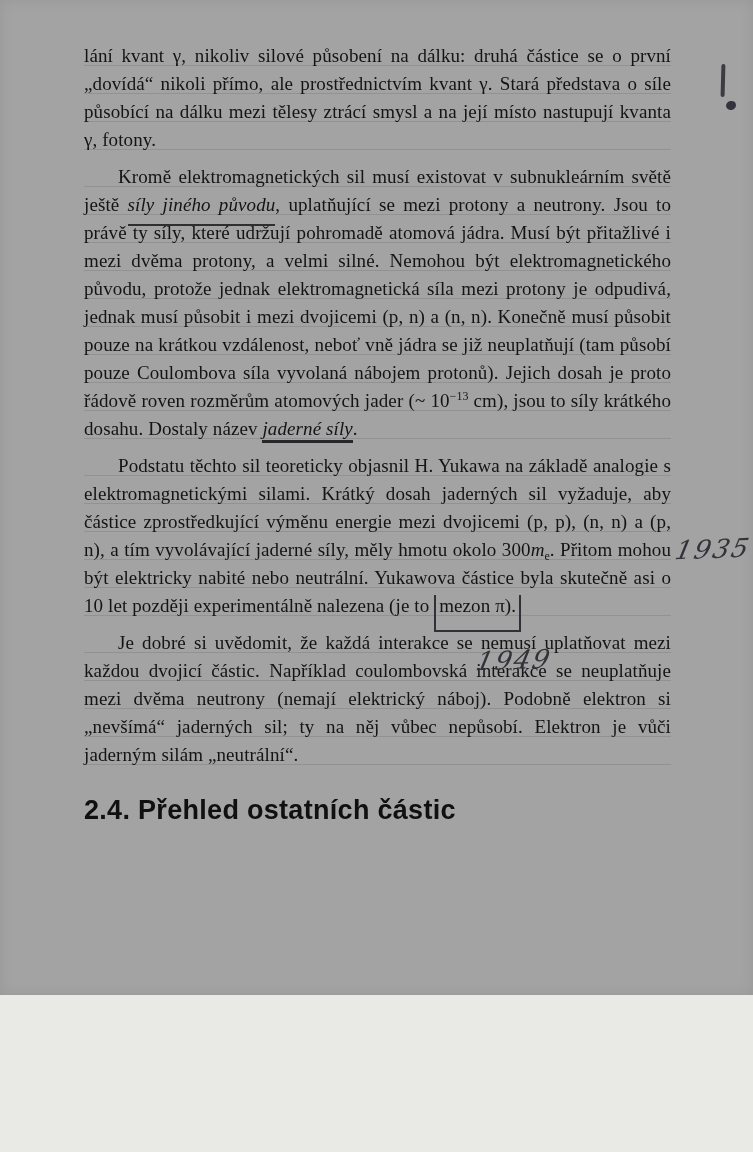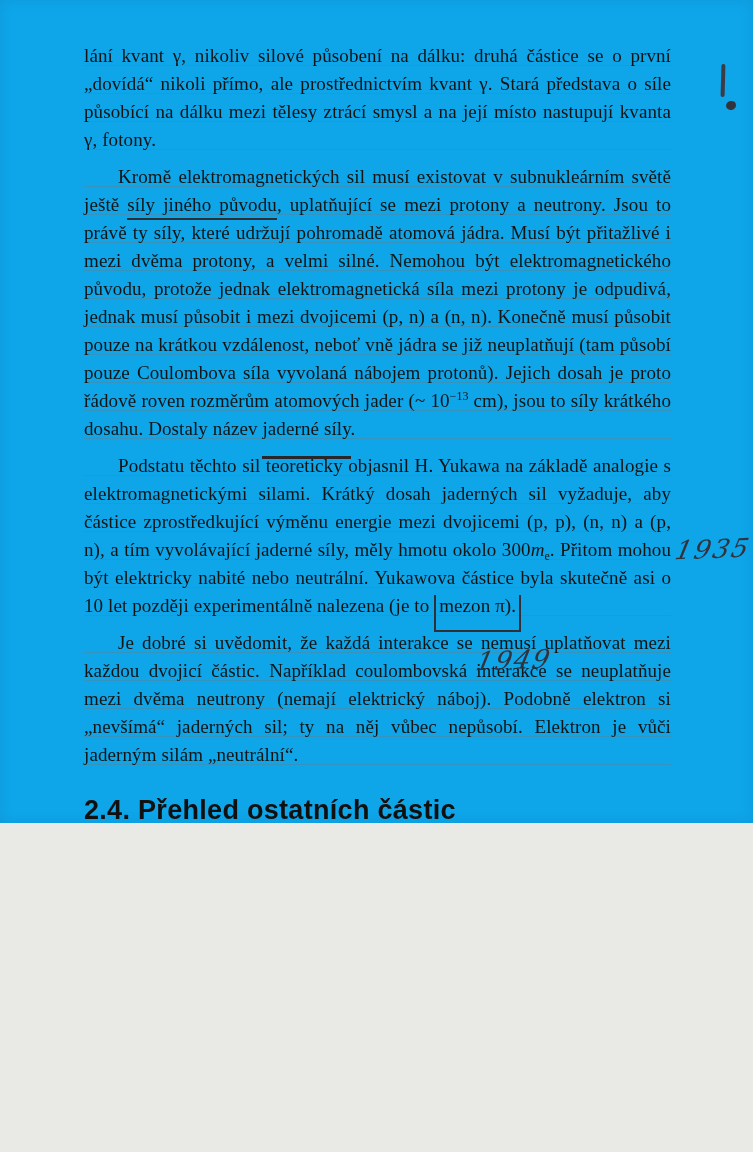--- a/index.html
+++ b/index.html
@@ -3,22 +3,22 @@
 <meta charset="utf-8">
 <style>
   html, body { margin: 0; padding: 0; }
   body {
     width: 753px; height: 1152px;
     background: #e9e9e6;
     font-family: "Liberation Serif", "DejaVu Serif", serif;
   }
   .page {
     position: relative;
-    width: 753px; height: 823px;
-    background: #0ea5e9;
+    width: 753px; height: 995px;
+    background: #a3a3a3;
     overflow: hidden;
     box-shadow: inset 0 0 14px rgba(0,0,0,0.07);
     color: #141414;
   }
   .text-block {
     position: absolute;
     left: 84px; top: 42px; width: 587px;
     font-size: 19px;
     line-height: 28px;
     text-align: justify;
@@ -38,22 +38,22 @@
     font-family: "Liberation Sans", "DejaVu Sans", sans-serif;
     font-weight: bold;
     font-size: 27px;
     line-height: 26px;
     margin: 28px 0 38px 0;
     text-align: left;
     letter-spacing: 0.3px;
     color: #101010;
   }
   
-  .seg-underline { border-bottom: 2px solid #2f2f33; padding-bottom: 3px; }
-  .seg-italic-underline { border-bottom: 3px solid #26262b; padding-bottom: 17px; }
+  .seg-underline { border-bottom: 2px solid #2f2f33; padding-bottom: 9px; font-style: italic; }
+  .seg-italic-underline { font-style: italic; border-bottom: 3px solid #26262b; padding-bottom: 1px; }
   .seg-italic { font-style: italic; }
   .seg-sup { font-size: 12px; vertical-align: 7px; line-height: 0; letter-spacing: 0; }
   .seg-sub { font-size: 12px; vertical-align: -4px; line-height: 0; letter-spacing: 0; }
   .seg-box {
     border-left: 2px solid #303036;
     border-right: 2px solid #303036;
     border-bottom: 2px solid #303036;
     padding: 0 3px 14px 3px;
   }
   

